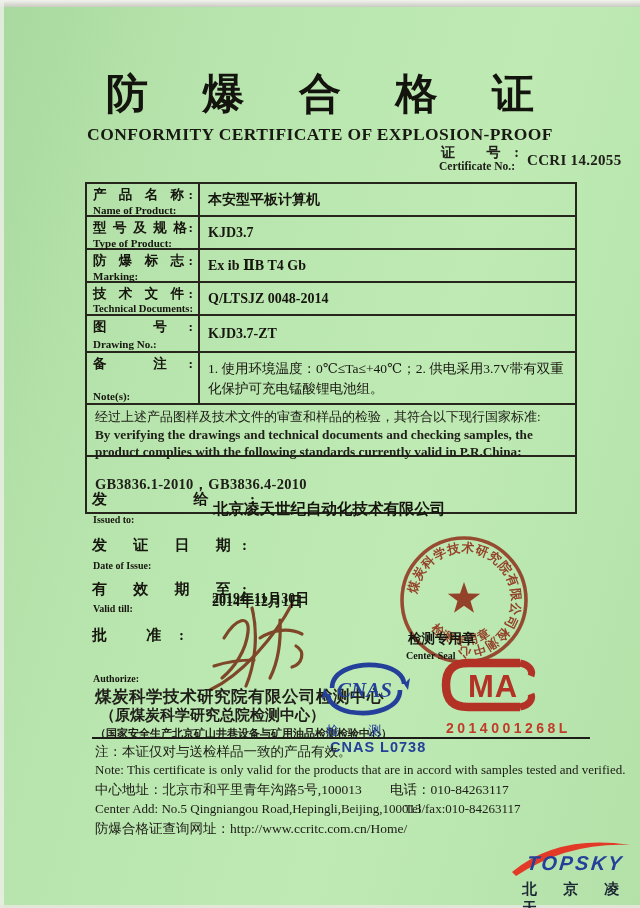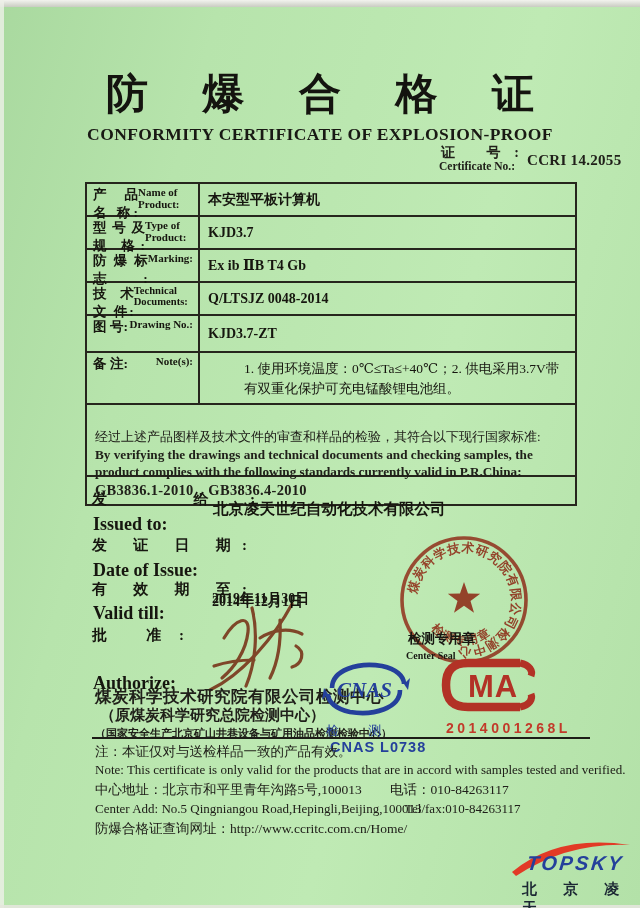--- a/index.html
+++ b/index.html
@@ -19,30 +19,30 @@
   .just{text-align:justify;text-align-last:justify;}
   .zh-label{font-weight:700;font-size:13.5px;color:#16160f;}
   .en-label{font-weight:700;font-size:11px;color:#16160f;}
   .cert-zh{left:441px;top:144px;width:78px;font-size:14px;font-weight:700;}
   .cert-en{left:439px;top:160px;font-size:11.5px;font-weight:700;}
   .cert-val{left:527px;top:152px;font-size:15px;font-weight:700;letter-spacing:.3px;}
   
   .cert-table{left:85px;top:182px;width:488px;border:2px solid #26261d;display:flex;flex-direction:column;background:transparent;}
   .t-row{display:flex;border-bottom:2px solid #26261d;}
   .t-row:last-child{border-bottom:none;}
-  .t-label{width:113px;border-right:2px solid #26261d;padding:2px 5px 1px 6px;box-sizing:border-box;display:flex;flex-direction:row;justify-content:space-between;}
+  .t-label{width:113px;border-right:2px solid #26261d;padding:2px 5px 1px 6px;box-sizing:border-box;display:flex;flex-direction:column;justify-content:space-between;}
   .t-value{flex:1;display:flex;align-items:center;padding:2px 8px;font-weight:700;font-size:14px;color:#16160f;}
   .t-value.note{font-weight:400;font-size:13.5px;line-height:1.45;align-items:flex-start;padding-top:6px;}
-  .t-full{padding:3px 8px;border-bottom:2px solid #26261d;margin-top:20px;}
+  .t-full{padding:3px 8px;border-bottom:2px solid #26261d;}
   .verify-zh{font-size:13px;line-height:1.35;}
   .verify-en{font-size:13.2px;font-weight:700;line-height:1.3;}
-  .gb-row{padding:2px 8px;font-weight:700;font-size:14.5px;display:flex;align-items:center;letter-spacing:.3px;}
+  .gb-row{padding:16px 8px;font-weight:700;font-size:14.5px;display:flex;align-items:center;letter-spacing:.3px;}
   
   .iss-zh{font-size:15px;font-weight:700;color:#16160f;}
-  .iss-en{font-size:18px;font-weight:700;color:#16160f;}
+  .iss-en{font-size:10px;font-weight:700;color:#16160f;}
   .iss-val{font-weight:700;color:#16160f;}
   .org1{left:95px;top:686px;font-size:16.5px;font-weight:700;letter-spacing:.5px;}
   .org2{left:100px;top:706px;font-size:15px;font-weight:700;}
   .org3{left:95px;top:726px;font-size:11px;font-weight:700;}
   .rule{left:92px;top:737px;width:498px;height:2px;background:#1c1c16;}
   .f-note-zh{left:95px;top:743px;font-size:13.5px;}
   .f-note-en{left:95px;top:762px;font-size:13px;}
   .f-addr-zh{left:95px;top:781px;font-size:13.5px;}
   .f-tel-zh{left:390px;top:781px;font-size:13.5px;}
   .f-addr-en{left:95px;top:801px;font-size:13px;}
@@ -106,21 +106,21 @@
       </div>
       <div class="t-value">Q/LTSJZ 0048-2014</div>
     </div>
     <div class="t-row" style="height:35px;">
       <div class="t-label">
         <div class="zh-label just">图 号:</div>
         <div class="en-label">Drawing No.:</div>
       </div>
       <div class="t-value">KJD3.7-ZT</div>
     </div>
-    <div class="t-row" style="height:50px;gap:36px;">
+    <div class="t-row" style="height:50px;">
       <div class="t-label">
         <div class="zh-label just">备 注:</div>
         <div class="en-label">Note(s):</div>
       </div>
       <div class="t-value note">1. 使用环境温度：0℃≤Ta≤+40℃；2. 供电采用3.7V带有双重化保护可充电锰酸锂电池组。</div>
     </div>
     <div class="t-full" style="height:52px;box-sizing:border-box;">
       <div class="verify-zh">经过上述产品图样及技术文件的审查和样品的检验，其符合以下现行国家标准:</div>
       <div class="verify-en">By verifying the drawings and technical documents and checking samples, the product complies with the following standards currently valid in P.R.China:</div>
     </div>

